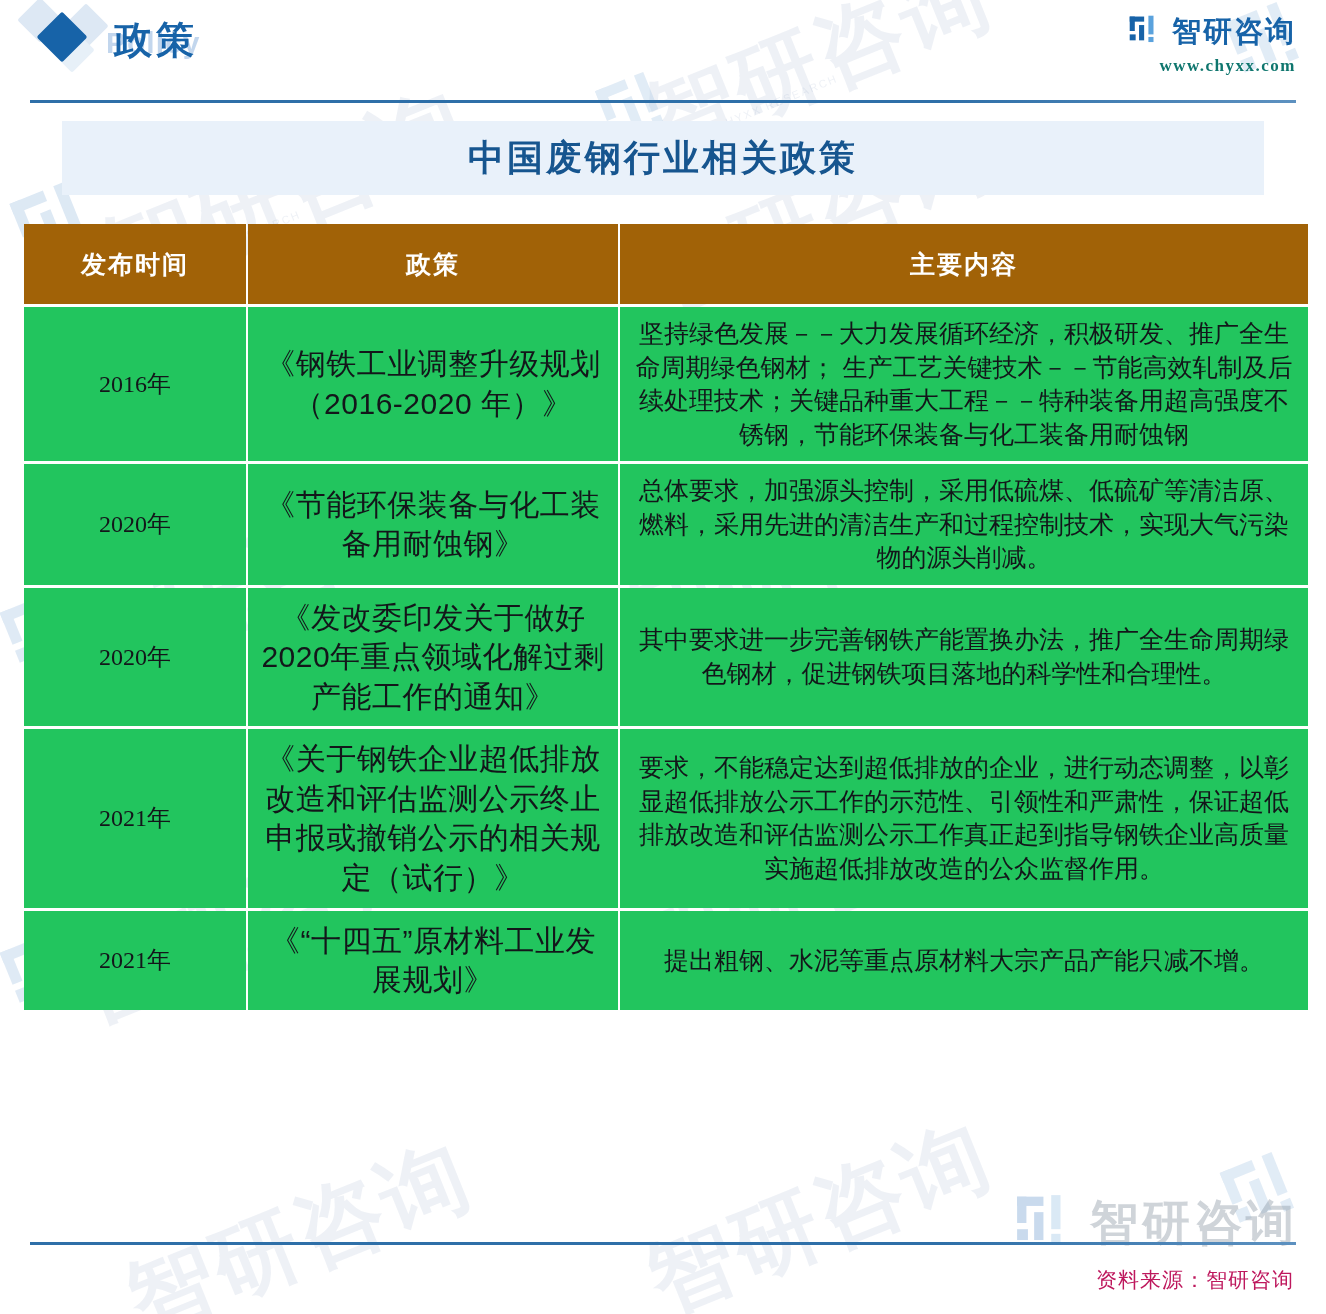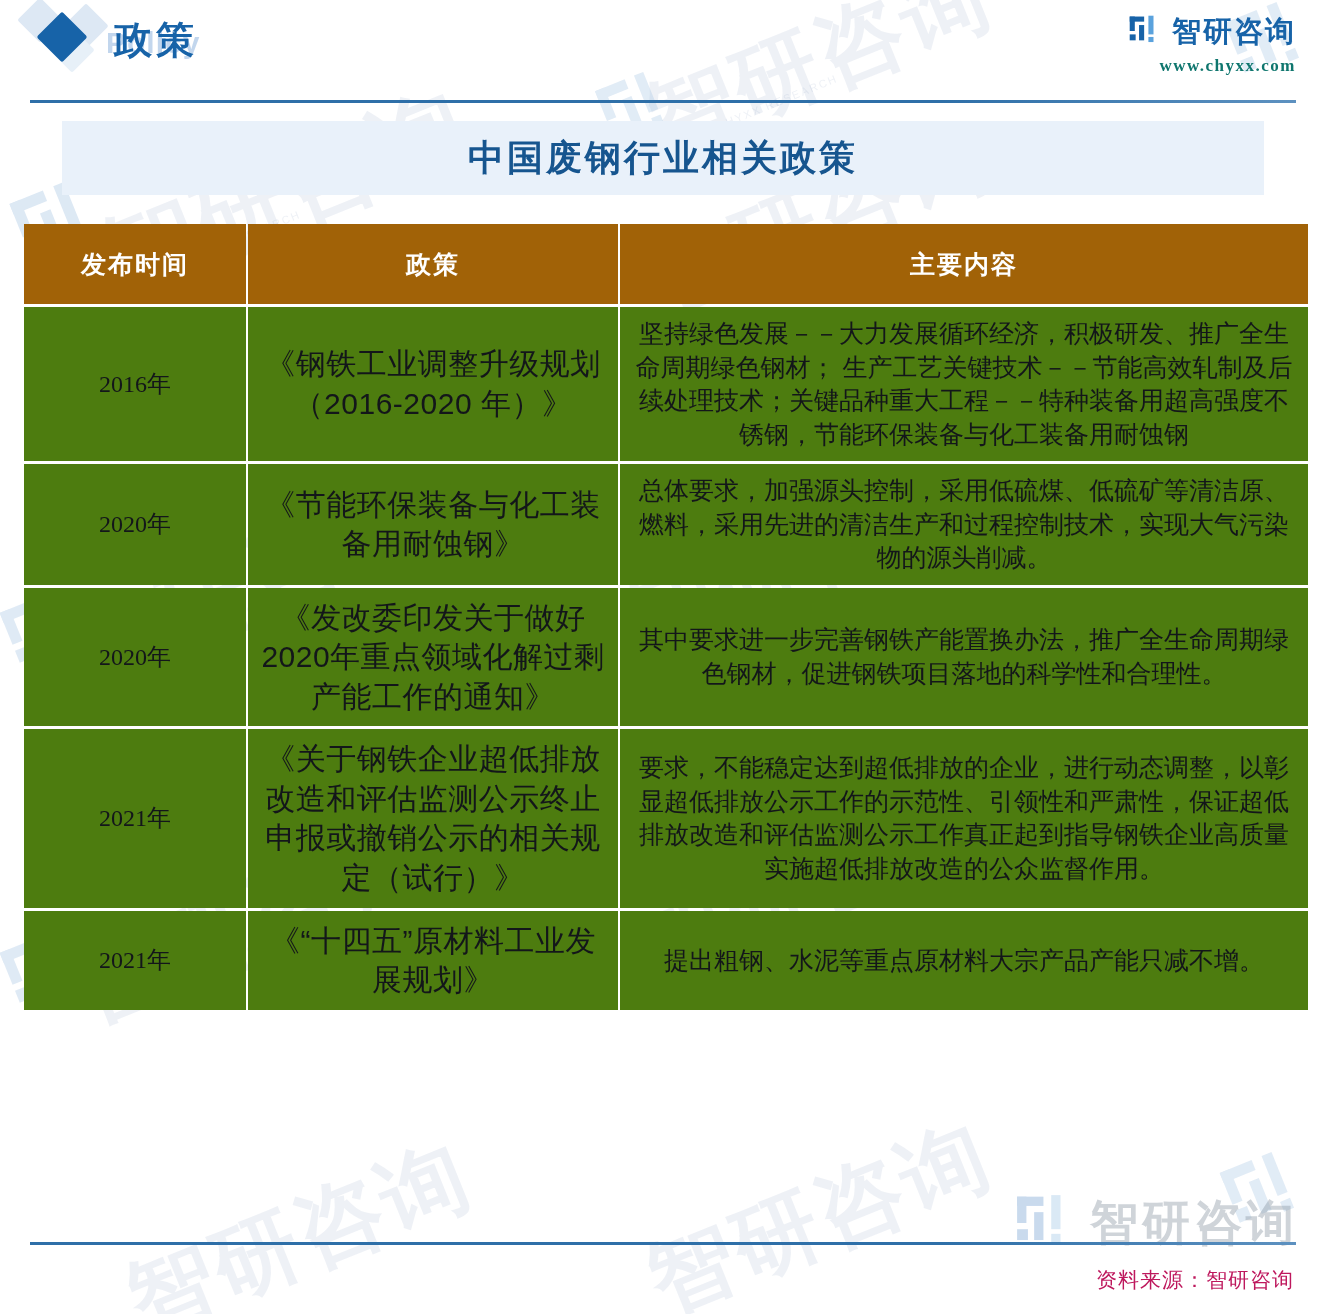--- a/index.html
+++ b/index.html
@@ -189,21 +189,21 @@
     background: #a16207;
     color: #ffffff;
     font-size: 25px;
     font-weight: bold;
     letter-spacing: 2px;
     height: 78px;
     vertical-align: middle;
     text-align: center;
   }
   table.policy td {
-    background: #4d7c0f;
+    background: #22c55e;
     color: #13161a;
     vertical-align: middle;
     text-align: center;
     padding: 10px 8px;
   }
   td.col-date {
     font-size: 24px;
     font-family: "Liberation Serif", "DejaVu Serif", serif;
     letter-spacing: 0px;
     white-space: nowrap;

